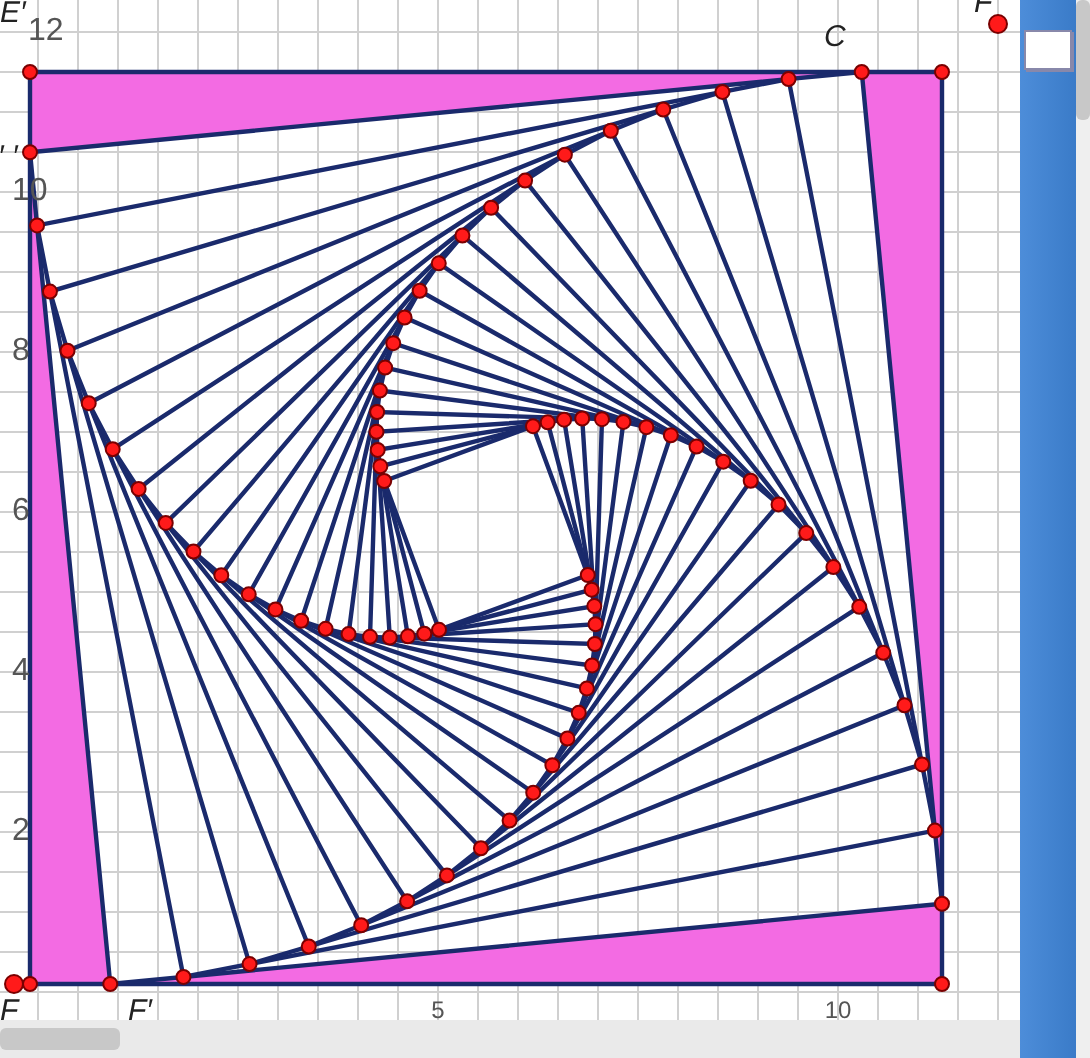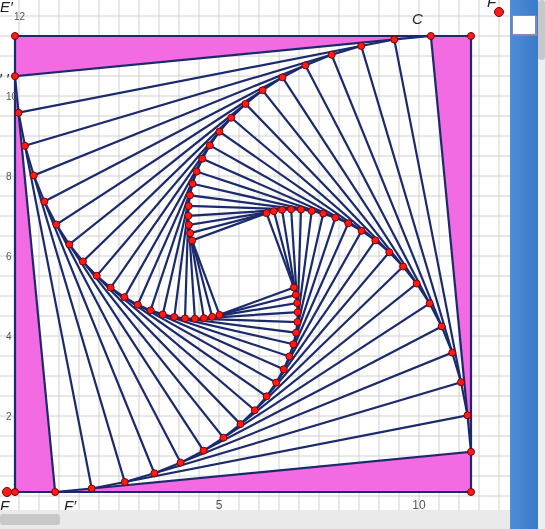--- a/index.html
+++ b/index.html
@@ -8,21 +8,21 @@
   .right-strip{position:absolute;left:510px;top:0;width:35px;height:529px;}
   .blue-strip{position:absolute;left:0;top:0;width:28px;height:100%;
     background:linear-gradient(to right,#4d8dd9 0%,#3a7bc8 100%);}
   .strip-label{position:absolute;top:38px;left:30px;width:30px;font-size:12px;color:#333;}
   .scroll-track{position:absolute;right:0;top:0;width:7px;height:529px;background:#efefef;}
   .scroll-thumb{position:absolute;right:0;top:0;width:7px;height:60px;background:#c8c8c8;border-radius:3px;}
   .bottom-strip{position:absolute;left:0;top:510px;width:510px;height:19px;background:#eaeaea;}
   .bscroll-thumb{position:absolute;left:0;top:4px;height:11px;width:60px;background:#c8c8c8;border-radius:3px;}
   
   .tick-x{position:absolute;top:498px;font-size:12px;color:#555;transform:translateX(-50%);}
-  .tick-y{position:absolute;left:6px;font-size:10px;color:#555;transform:translateY(-50%);}
+  .tick-y{position:absolute;left:6px;font-size:16px;color:#555;transform:translateY(-50%);}
   
   .plabel{position:absolute;font-size:15px;font-style:italic;color:#222;white-space:nowrap;}
   svg.plot{position:absolute;left:0;top:0;}
   
   .grid-line{stroke:#d0d0d0;stroke-width:1;}
   .fill-region{fill:#f36be3;}
   .sq-line{stroke:#1a2a6c;stroke-width:2.2;fill:none;}
   .dot{fill:#ff1a1a;stroke:#7a0000;stroke-width:1;}
   .thumb-tile{position:absolute;top:15px;left:2px;width:22px;height:18px;background:#fff;
     border:1px solid #88a; box-shadow:1px 1px 0 #88a;}

